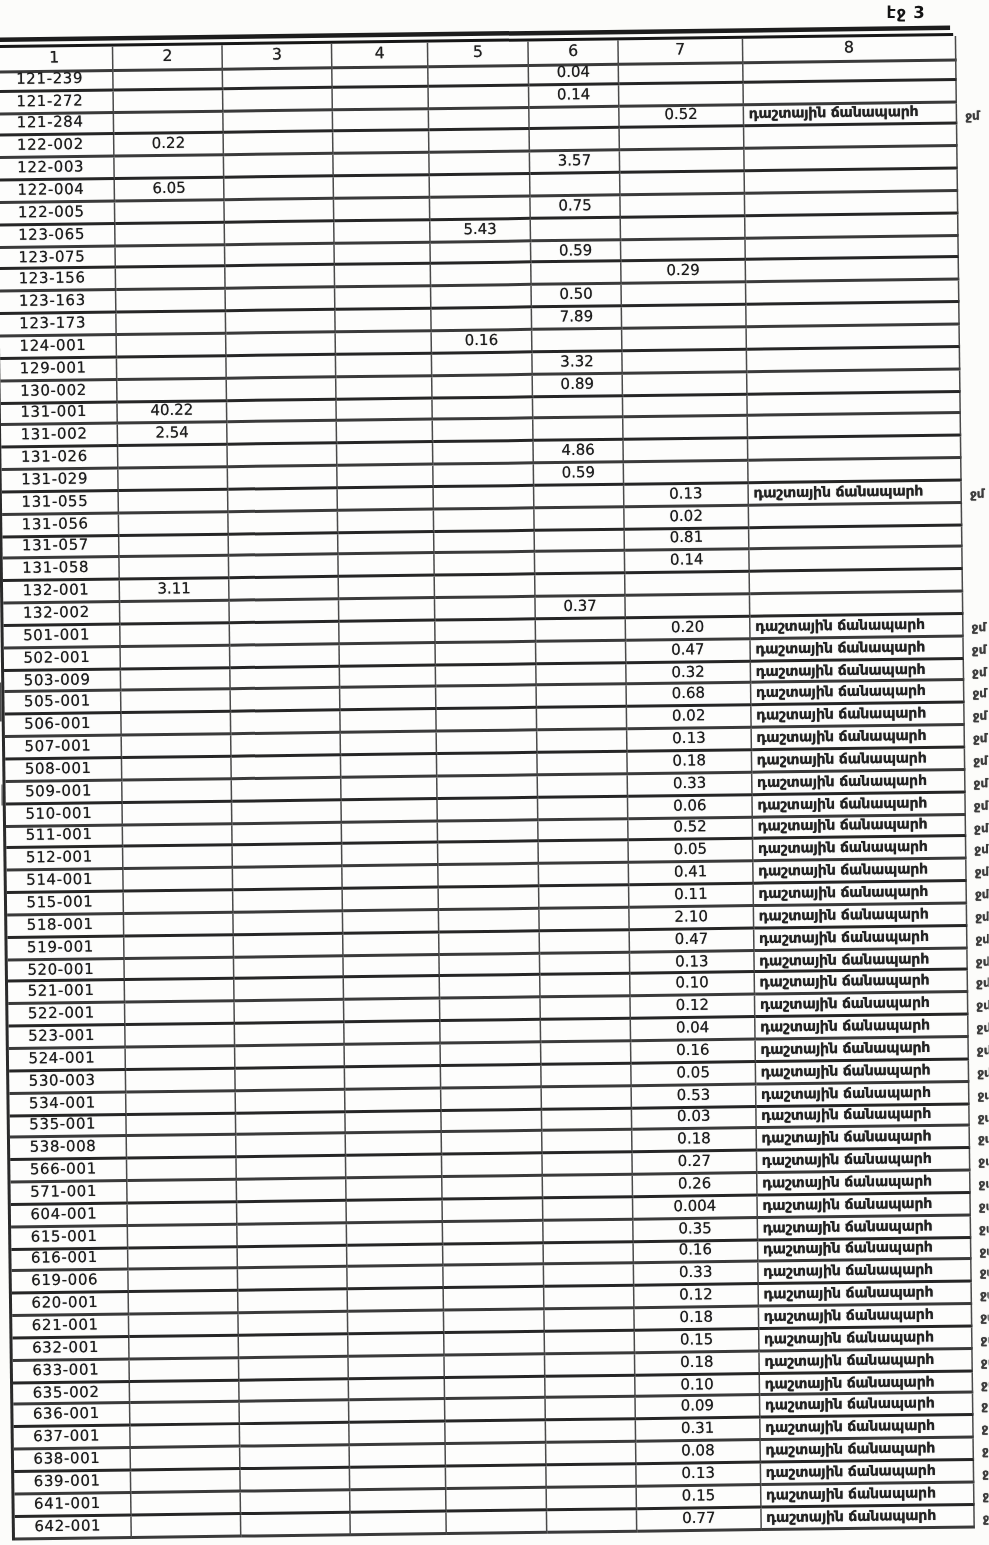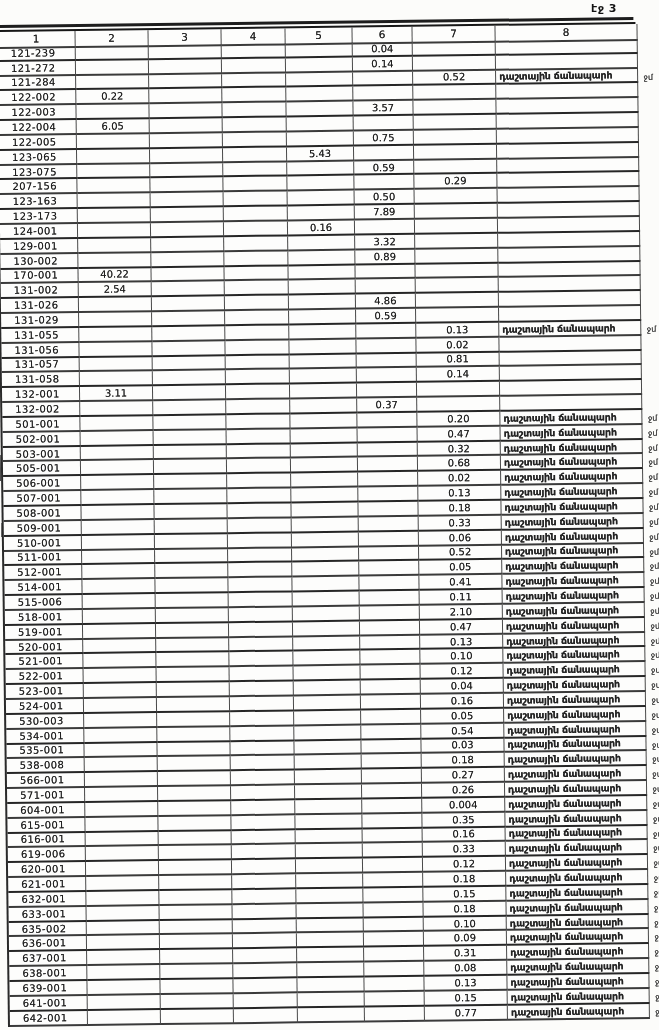--- a/index.html
+++ b/index.html
@@ -83,21 +83,21 @@
     font-size:9.5px;
     font-weight:bold;
     letter-spacing:-0.2px;
     color:#232323;
   }
   .margin-note{
     position:absolute;
     right:-16px;
     top:2px;
     font-size:8px;
-    font-weight:normal;
+    font-weight:bold;
     color:#3c3c3c;
     letter-spacing:0;
   }
   
   .artifact{
     position:absolute;
     background:#4d4d4d;
   }
   .a1{ left:0px; top:455px; width:3px; height:26px; }
   .a2{ left:1px; top:523px; width:2px; height:14px; }
@@ -189,21 +189,21 @@
         <div class="cell"></div>
         <div class="cell note"></div>
         <div class="cell code">123-075</div>
         <div class="cell"></div>
         <div class="cell"></div>
         <div class="cell"></div>
         <div class="cell"></div>
         <div class="cell">0.59</div>
         <div class="cell"></div>
         <div class="cell note"></div>
-        <div class="cell code">207-156</div>
+        <div class="cell code">123-156</div>
         <div class="cell"></div>
         <div class="cell"></div>
         <div class="cell"></div>
         <div class="cell"></div>
         <div class="cell"></div>
         <div class="cell">0.29</div>
         <div class="cell note"></div>
         <div class="cell code">123-163</div>
         <div class="cell"></div>
         <div class="cell"></div>
@@ -237,21 +237,21 @@
         <div class="cell"></div>
         <div class="cell note"></div>
         <div class="cell code">130-002</div>
         <div class="cell"></div>
         <div class="cell"></div>
         <div class="cell"></div>
         <div class="cell"></div>
         <div class="cell">0.89</div>
         <div class="cell"></div>
         <div class="cell note"></div>
-        <div class="cell code">170-001</div>
+        <div class="cell code">131-001</div>
         <div class="cell">40.22</div>
         <div class="cell"></div>
         <div class="cell"></div>
         <div class="cell"></div>
         <div class="cell"></div>
         <div class="cell"></div>
         <div class="cell note"></div>
         <div class="cell code">131-002</div>
         <div class="cell">2.54</div>
         <div class="cell"></div>
@@ -333,21 +333,21 @@
         <div class="cell">0.20</div>
         <div class="cell note">դաշտային ճանապարհ<span class="margin-note">ջմ</span></div>
         <div class="cell code">502-001</div>
         <div class="cell"></div>
         <div class="cell"></div>
         <div class="cell"></div>
         <div class="cell"></div>
         <div class="cell"></div>
         <div class="cell">0.47</div>
         <div class="cell note">դաշտային ճանապարհ<span class="margin-note">ջմ</span></div>
-        <div class="cell code">503-001</div>
+        <div class="cell code">503-009</div>
         <div class="cell"></div>
         <div class="cell"></div>
         <div class="cell"></div>
         <div class="cell"></div>
         <div class="cell"></div>
         <div class="cell">0.32</div>
         <div class="cell note">դաշտային ճանապարհ<span class="margin-note">ջմ</span></div>
         <div class="cell code">505-001</div>
         <div class="cell"></div>
         <div class="cell"></div>
@@ -413,21 +413,21 @@
         <div class="cell">0.05</div>
         <div class="cell note">դաշտային ճանապարհ<span class="margin-note">ջմ</span></div>
         <div class="cell code">514-001</div>
         <div class="cell"></div>
         <div class="cell"></div>
         <div class="cell"></div>
         <div class="cell"></div>
         <div class="cell"></div>
         <div class="cell">0.41</div>
         <div class="cell note">դաշտային ճանապարհ<span class="margin-note">ջմ</span></div>
-        <div class="cell code">515-006</div>
+        <div class="cell code">515-001</div>
         <div class="cell"></div>
         <div class="cell"></div>
         <div class="cell"></div>
         <div class="cell"></div>
         <div class="cell"></div>
         <div class="cell">0.11</div>
         <div class="cell note">դաշտային ճանապարհ<span class="margin-note">ջմ</span></div>
         <div class="cell code">518-001</div>
         <div class="cell"></div>
         <div class="cell"></div>
@@ -491,21 +491,21 @@
         <div class="cell"></div>
         <div class="cell"></div>
         <div class="cell">0.05</div>
         <div class="cell note">դաշտային ճանապարհ<span class="margin-note">ջմ</span></div>
         <div class="cell code">534-001</div>
         <div class="cell"></div>
         <div class="cell"></div>
         <div class="cell"></div>
         <div class="cell"></div>
         <div class="cell"></div>
-        <div class="cell">0.54</div>
+        <div class="cell">0.53</div>
         <div class="cell note">դաշտային ճանապարհ<span class="margin-note">ջմ</span></div>
         <div class="cell code">535-001</div>
         <div class="cell"></div>
         <div class="cell"></div>
         <div class="cell"></div>
         <div class="cell"></div>
         <div class="cell"></div>
         <div class="cell">0.03</div>
         <div class="cell note">դաշտային ճանապարհ<span class="margin-note">ջմ</span></div>
         <div class="cell code">538-008</div>

